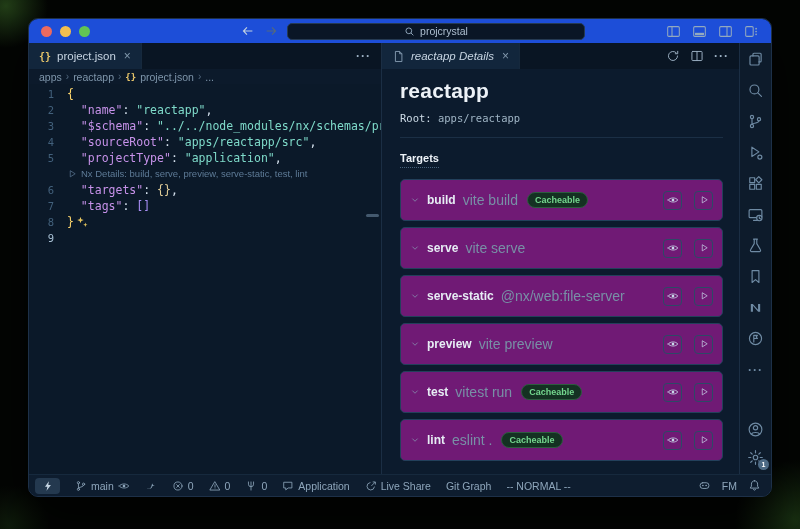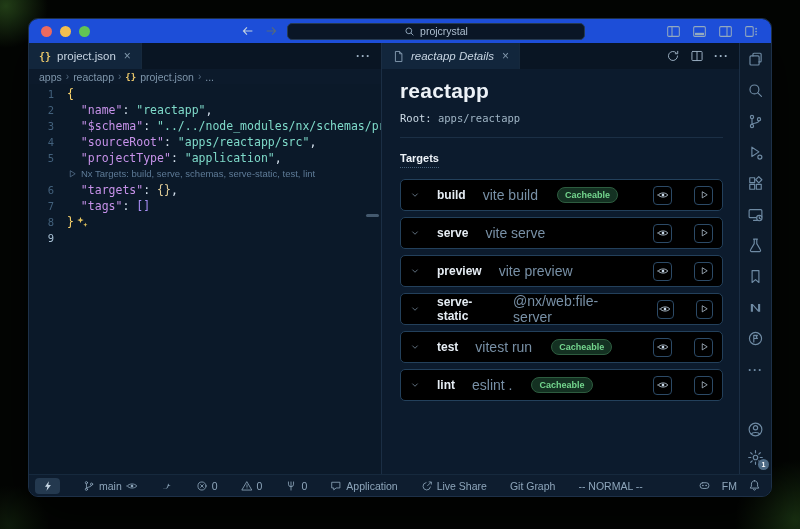--- a/index.html
+++ b/index.html
@@ -70,21 +70,21 @@
   
   .details { flex:1; background:#0c1b2d; overflow:hidden; padding:10px 16px 0 18px; }
   .det-head { display:flex; align-items:flex-start; justify-content:space-between; }
   .det-title { font-size:21px; font-weight:700; color:#edf2f7; letter-spacing:.2px; }
   .graph-btn { display:flex; align-items:center; gap:6px; height:22px; padding:0 10px; border:1px solid #35506b; border-radius:4px; background:#102132; color:#dbe5ee; font-size:11px; cursor:pointer; }
   .graph-btn .ico { width:13px; height:13px; display:inline-flex; color:#c5d5e4; }
   .det-meta { margin-top:8px; font-family:"DejaVu Sans Mono",monospace; font-size:10.5px; line-height:15px; }
   .det-meta .lbl { color:#cfdde8; } .det-meta .val { color:#9fb4c4;margin-top:17px; }
   .det-hr { border:none; border-top:1px solid #1b2f45; margin:11px 0 10px; }
   .sect-title { display:inline-block; font-size:11px; font-weight:700; color:#edf2f7; border-bottom:1px dotted #46617a; padding-bottom:3px; margin-bottom:11px; }
-  .target-row { height:32px; display:flex; align-items:center; gap:17px; padding:0 9px; background:#000000; border:1px solid #23405b; border-radius:5px; margin-bottom:6px; }
+  .target-row { height:42px; display:flex; align-items:center; gap:7px; padding:0 9px; background:#701a75; border:1px solid #23405b; border-radius:5px; margin-bottom:6px; }
   .target-row .chev { width:10px; height:10px; display:inline-flex; color:#8aa2b8; flex:0 0 10px; }
   .t-name { font-size:12px; font-weight:700; color:#e6edf4; }
   .t-cmd { font-size:14px; color:#7890a6; }
   .t-badge { font-size:9px; font-weight:600; color:#74d68e; background:#143122; border:1px solid #2d5c3f; border-radius:9px; padding:2px 7px; margin-left:2px; }
   .t-spacer { flex:1; }
   .t-btn { width:19px; height:19px; border:1px solid #2c4a66; border-radius:4px; display:flex; align-items:center; justify-content:center; color:#c9daea; cursor:pointer; background:transparent; }
   .t-btn + .t-btn { margin-left:5px; }
   .t-btn .ico { display:inline-flex; } .t-btn .ico.eye { width:12px; height:12px; } .t-btn .ico.play { width:10px; height:10px; }
   
   .activitybar { flex:0 0 32px; width:32px; border-left:1px solid #1b2e44; background:#0d1b2b; display:flex; flex-direction:column; align-items:center; padding:8px 0 8px; gap:14px; }
@@ -186,21 +186,21 @@
           </div>
         <div class="editor">
           <div>
               <div class="code-row"><div class="ln">1</div><div class="code-body"><span class="tok-brace1">{</span></div></div>
               <div class="code-row"><div class="ln">2</div><div class="code-body"><span>  </span><span class="tok-key">"name"</span><span class="tok-pun">: </span><span class="tok-str">"reactapp"</span><span class="tok-pun">,</span></div></div>
               <div class="code-row"><div class="ln">3</div><div class="code-body"><span>  </span><span class="tok-key">"$schema"</span><span class="tok-pun">: </span><span class="tok-str">"../../node_modules/nx/schemas/project-s</span></div></div>
               <div class="code-row"><div class="ln">4</div><div class="code-body"><span>  </span><span class="tok-key">"sourceRoot"</span><span class="tok-pun">: </span><span class="tok-str">"apps/reactapp/src"</span><span class="tok-pun">,</span></div></div>
               <div class="code-row"><div class="ln">5</div><div class="code-body"><span>  </span><span class="tok-key">"projectType"</span><span class="tok-pun">: </span><span class="tok-str">"application"</span><span class="tok-pun">,</span></div></div>
               <div class="code-row"><div class="ln"></div><div class="code-body lens"><span class="ico"><svg viewBox="0 0 16 16" fill="none" stroke="currentColor" stroke-width="1.1" stroke-linecap="round" stroke-linejoin="round">
                       <path d="M5.2 3.4v9.2l7.4-4.6z"></path>
-                    </svg></span><span>Nx Targets: build, serve, schemas, serve-static, test, lint</span></div></div>
+                    </svg></span><span>Nx Details: build, serve, preview, serve-static, test, lint</span></div></div>
               <div class="code-row"><div class="ln">6</div><div class="code-body"><span>  </span><span class="tok-key">"targets"</span><span class="tok-pun">: </span><span class="tok-brace2">{}</span><span class="tok-pun">,</span></div></div>
               <div class="code-row"><div class="ln">7</div><div class="code-body"><span>  </span><span class="tok-key">"tags"</span><span class="tok-pun">: </span><span class="tok-bracket">[]</span></div></div>
               <div class="code-row"><div class="ln">8</div><div class="code-body"><span class="tok-brace1">}</span><span class="ico tok-sparkle"><svg viewBox="0 0 16 16" fill="none" stroke="currentColor" stroke-width="1.1" stroke-linecap="round" stroke-linejoin="round">
                       <path d="M5.5 1l1 3 3 1-3 1-1 3-1-3-3-1 3-1z" fill="#e7c65e" stroke="none"></path>
                       <path d="M11.5 8l.7 2 2 .7-2 .7-.7 2-.7-2-2-.7 2-.7z" fill="#e7c65e" stroke="none"></path>
                     </svg></span></div></div>
               <div class="code-row"><div class="ln active">9</div><div class="code-body"></div></div>
             </div>
           <div class="sash-dash"></div>
         </div>
@@ -294,22 +294,22 @@
                     </svg>
                   </span>
                 </button>
               </div>
               <div class="target-row">
                 <span class="ico chev">
                   <svg viewBox="0 0 16 16" fill="none" stroke="currentColor" stroke-width="1.1" stroke-linecap="round" stroke-linejoin="round">
                     <path d="M4.2 6.2L8 10l3.8-3.8"></path>
                   </svg>
                 </span>
-                <span class="t-name">preview</span>
-                <span class="t-cmd">vite preview</span>
+                <span class="t-name">serve-static</span>
+                <span class="t-cmd">@nx/web:file-server</span>
                 <span class="t-spacer"></span>
                 <button class="t-btn">
                   <span class="ico eye">
                     <svg viewBox="0 0 16 16" fill="none" stroke="currentColor" stroke-width="1.1" stroke-linecap="round" stroke-linejoin="round">
                       <path d="M1.6 8c2.6-3.7 10.2-3.7 12.8 0-2.6 3.7-10.2 3.7-12.8 0z"></path>
                       <circle cx="8" cy="8" r="1.8" fill="currentColor" stroke="none"></circle>
                     </svg>
                   </span>
                 </button>
                 <button class="t-btn">
@@ -319,22 +319,22 @@
                     </svg>
                   </span>
                 </button>
               </div>
               <div class="target-row">
                 <span class="ico chev">
                   <svg viewBox="0 0 16 16" fill="none" stroke="currentColor" stroke-width="1.1" stroke-linecap="round" stroke-linejoin="round">
                     <path d="M4.2 6.2L8 10l3.8-3.8"></path>
                   </svg>
                 </span>
-                <span class="t-name">serve-static</span>
-                <span class="t-cmd">@nx/web:file-server</span>
+                <span class="t-name">preview</span>
+                <span class="t-cmd">vite preview</span>
                 <span class="t-spacer"></span>
                 <button class="t-btn">
                   <span class="ico eye">
                     <svg viewBox="0 0 16 16" fill="none" stroke="currentColor" stroke-width="1.1" stroke-linecap="round" stroke-linejoin="round">
                       <path d="M1.6 8c2.6-3.7 10.2-3.7 12.8 0-2.6 3.7-10.2 3.7-12.8 0z"></path>
                       <circle cx="8" cy="8" r="1.8" fill="currentColor" stroke="none"></circle>
                     </svg>
                   </span>
                 </button>
                 <button class="t-btn">
@@ -506,21 +506,21 @@
                 <path d="M8 1.6v2M8 12.4v2M1.6 8h2M12.4 8h2M3.5 3.5l1.4 1.4M11.1 11.1l1.4 1.4M12.5 3.5l-1.4 1.4M4.9 11.1l-1.4 1.4"></path>
               </svg>
             </span>
             <span class="ab-badge">1</span>
           </div>
         </div>
     </div>
   </div>
 
   <div class="statusbar">
-    <div style="display:flex;gap:23px;align-items:center;">
+    <div style="display:flex;gap:15px;align-items:center;">
         <span class="sb-item boxed">
           <span class="ico">
             <svg viewBox="0 0 16 16" fill="none" stroke="currentColor" stroke-width="1.1" stroke-linecap="round" stroke-linejoin="round">
               <path d="M9.2 1.8L4 9h3.2L6 14.2 11.9 6.8H8.4z" fill="currentColor" stroke="none"></path>
             </svg>
           </span>
         </span>
         <span class="sb-item">
           <span class="ico">
             <svg viewBox="0 0 16 16" fill="none" stroke="currentColor" stroke-width="1.1" stroke-linecap="round" stroke-linejoin="round">

